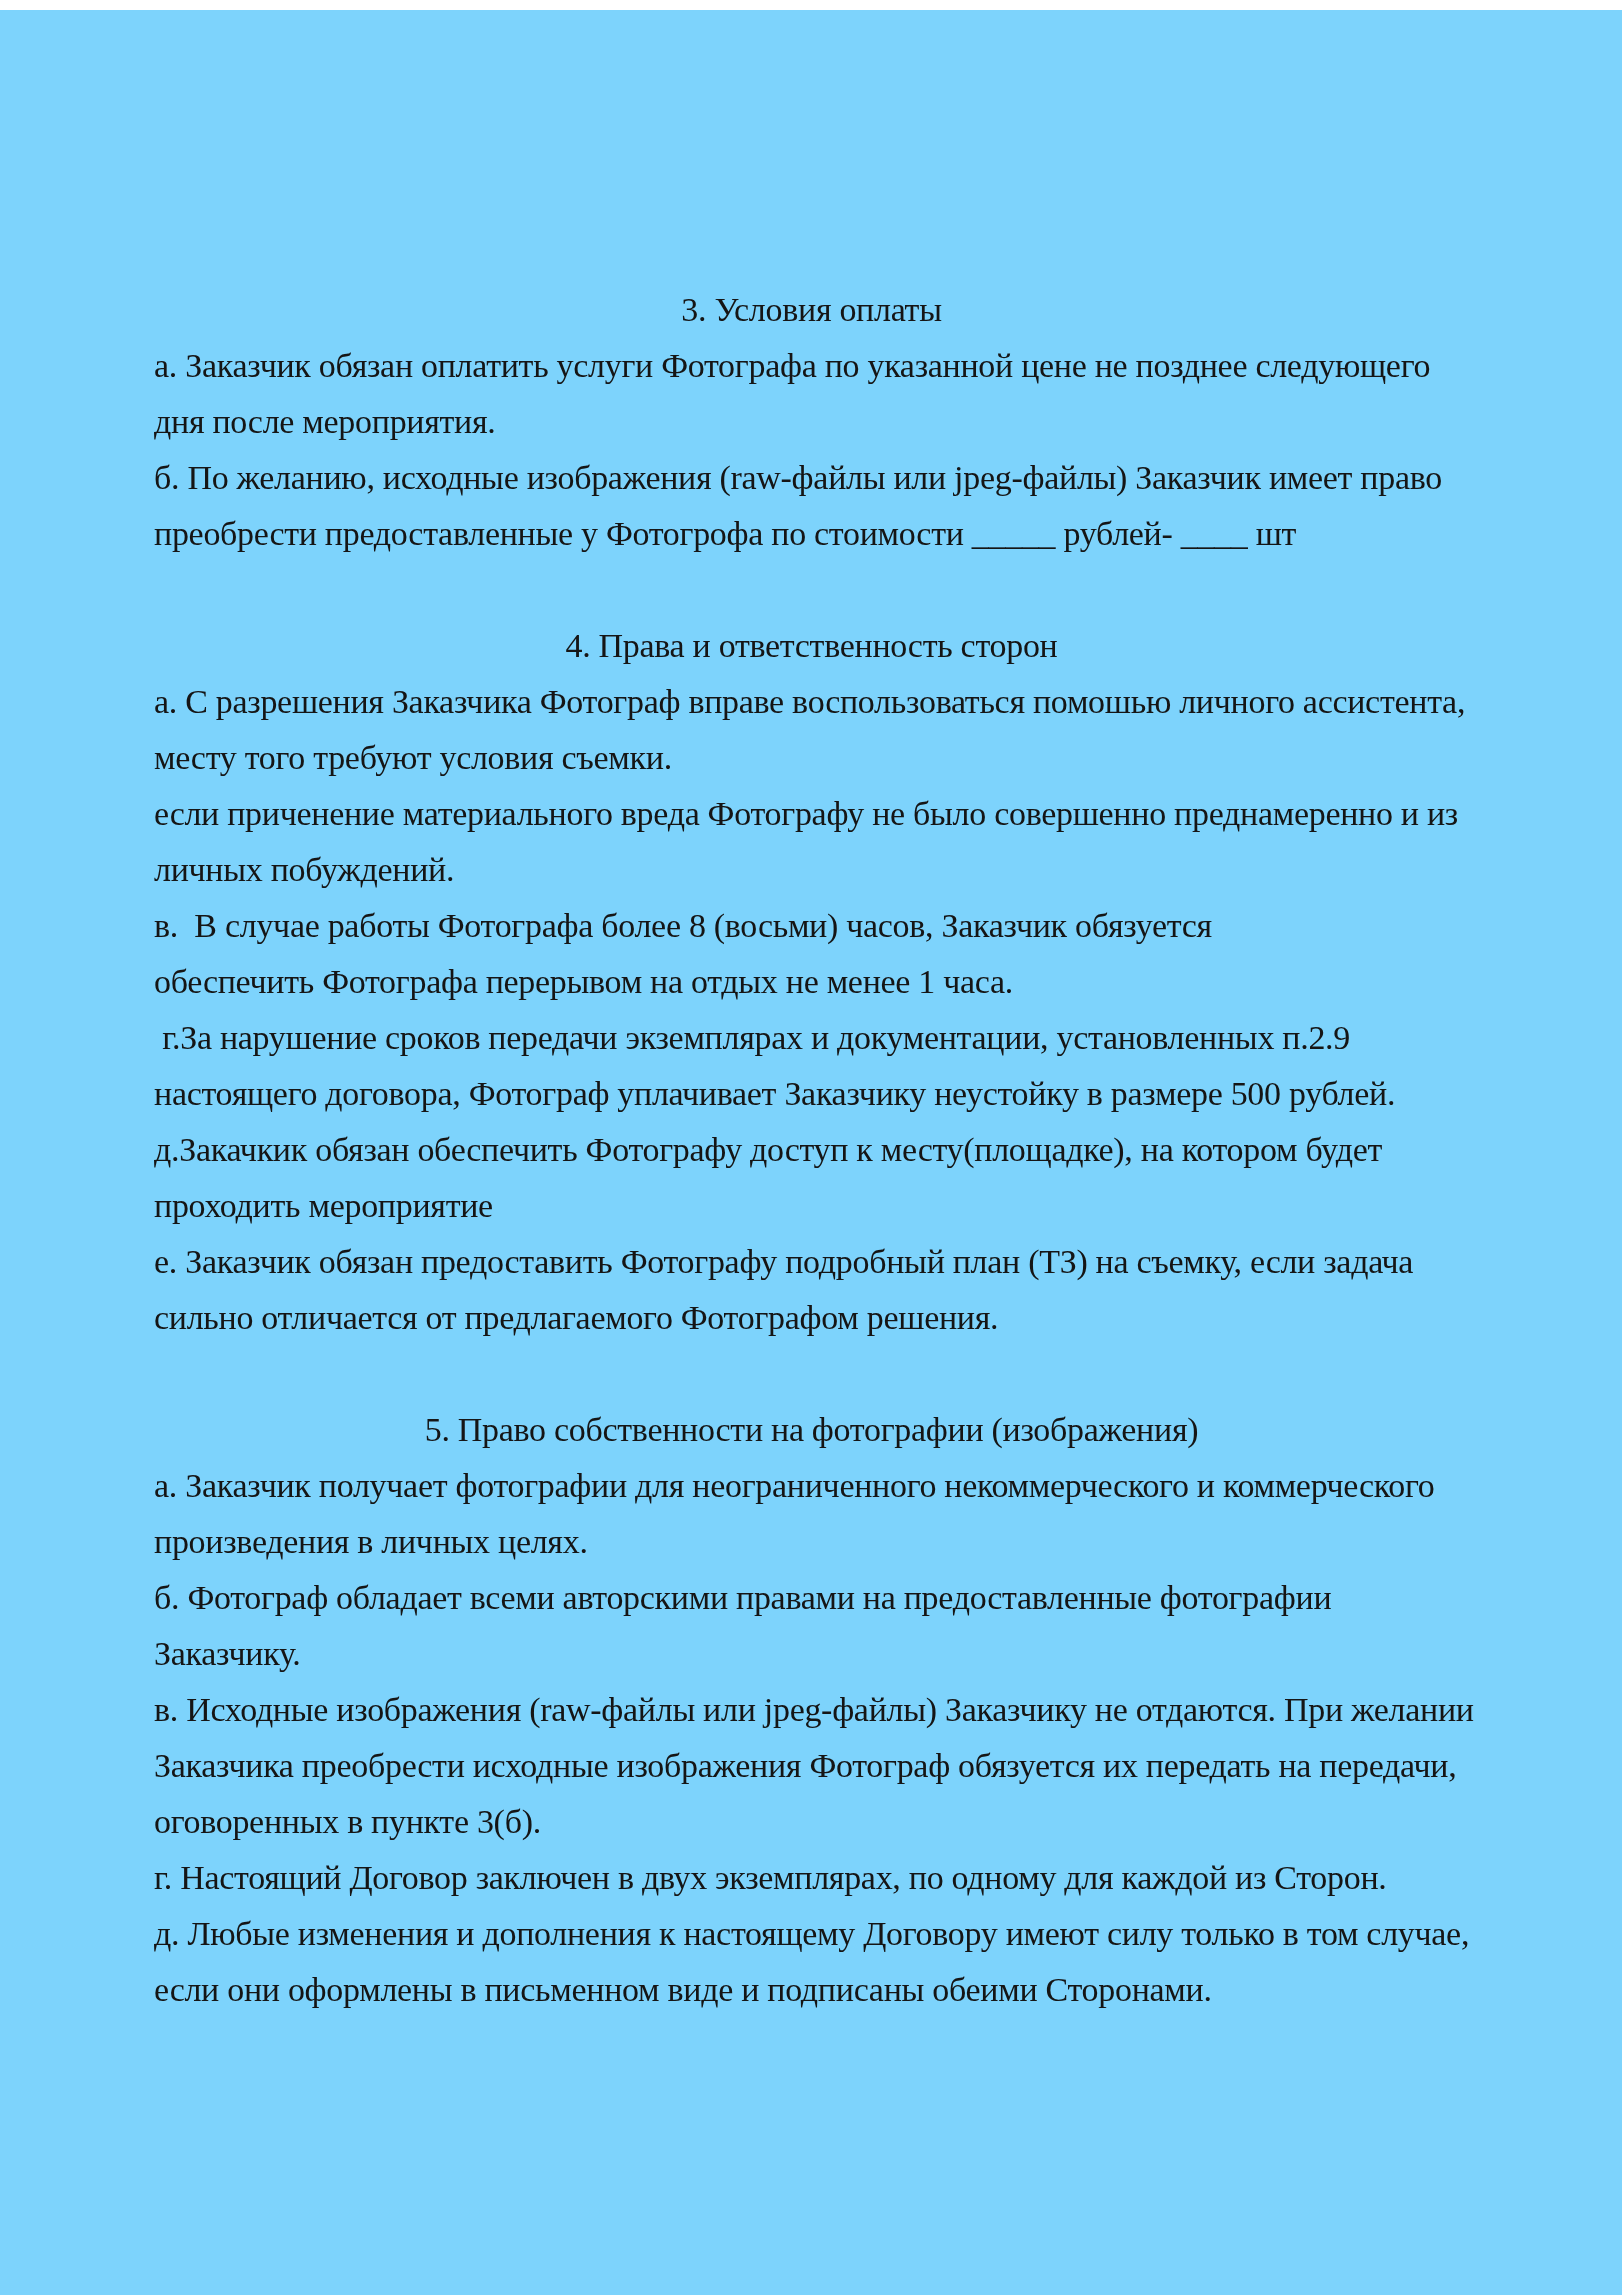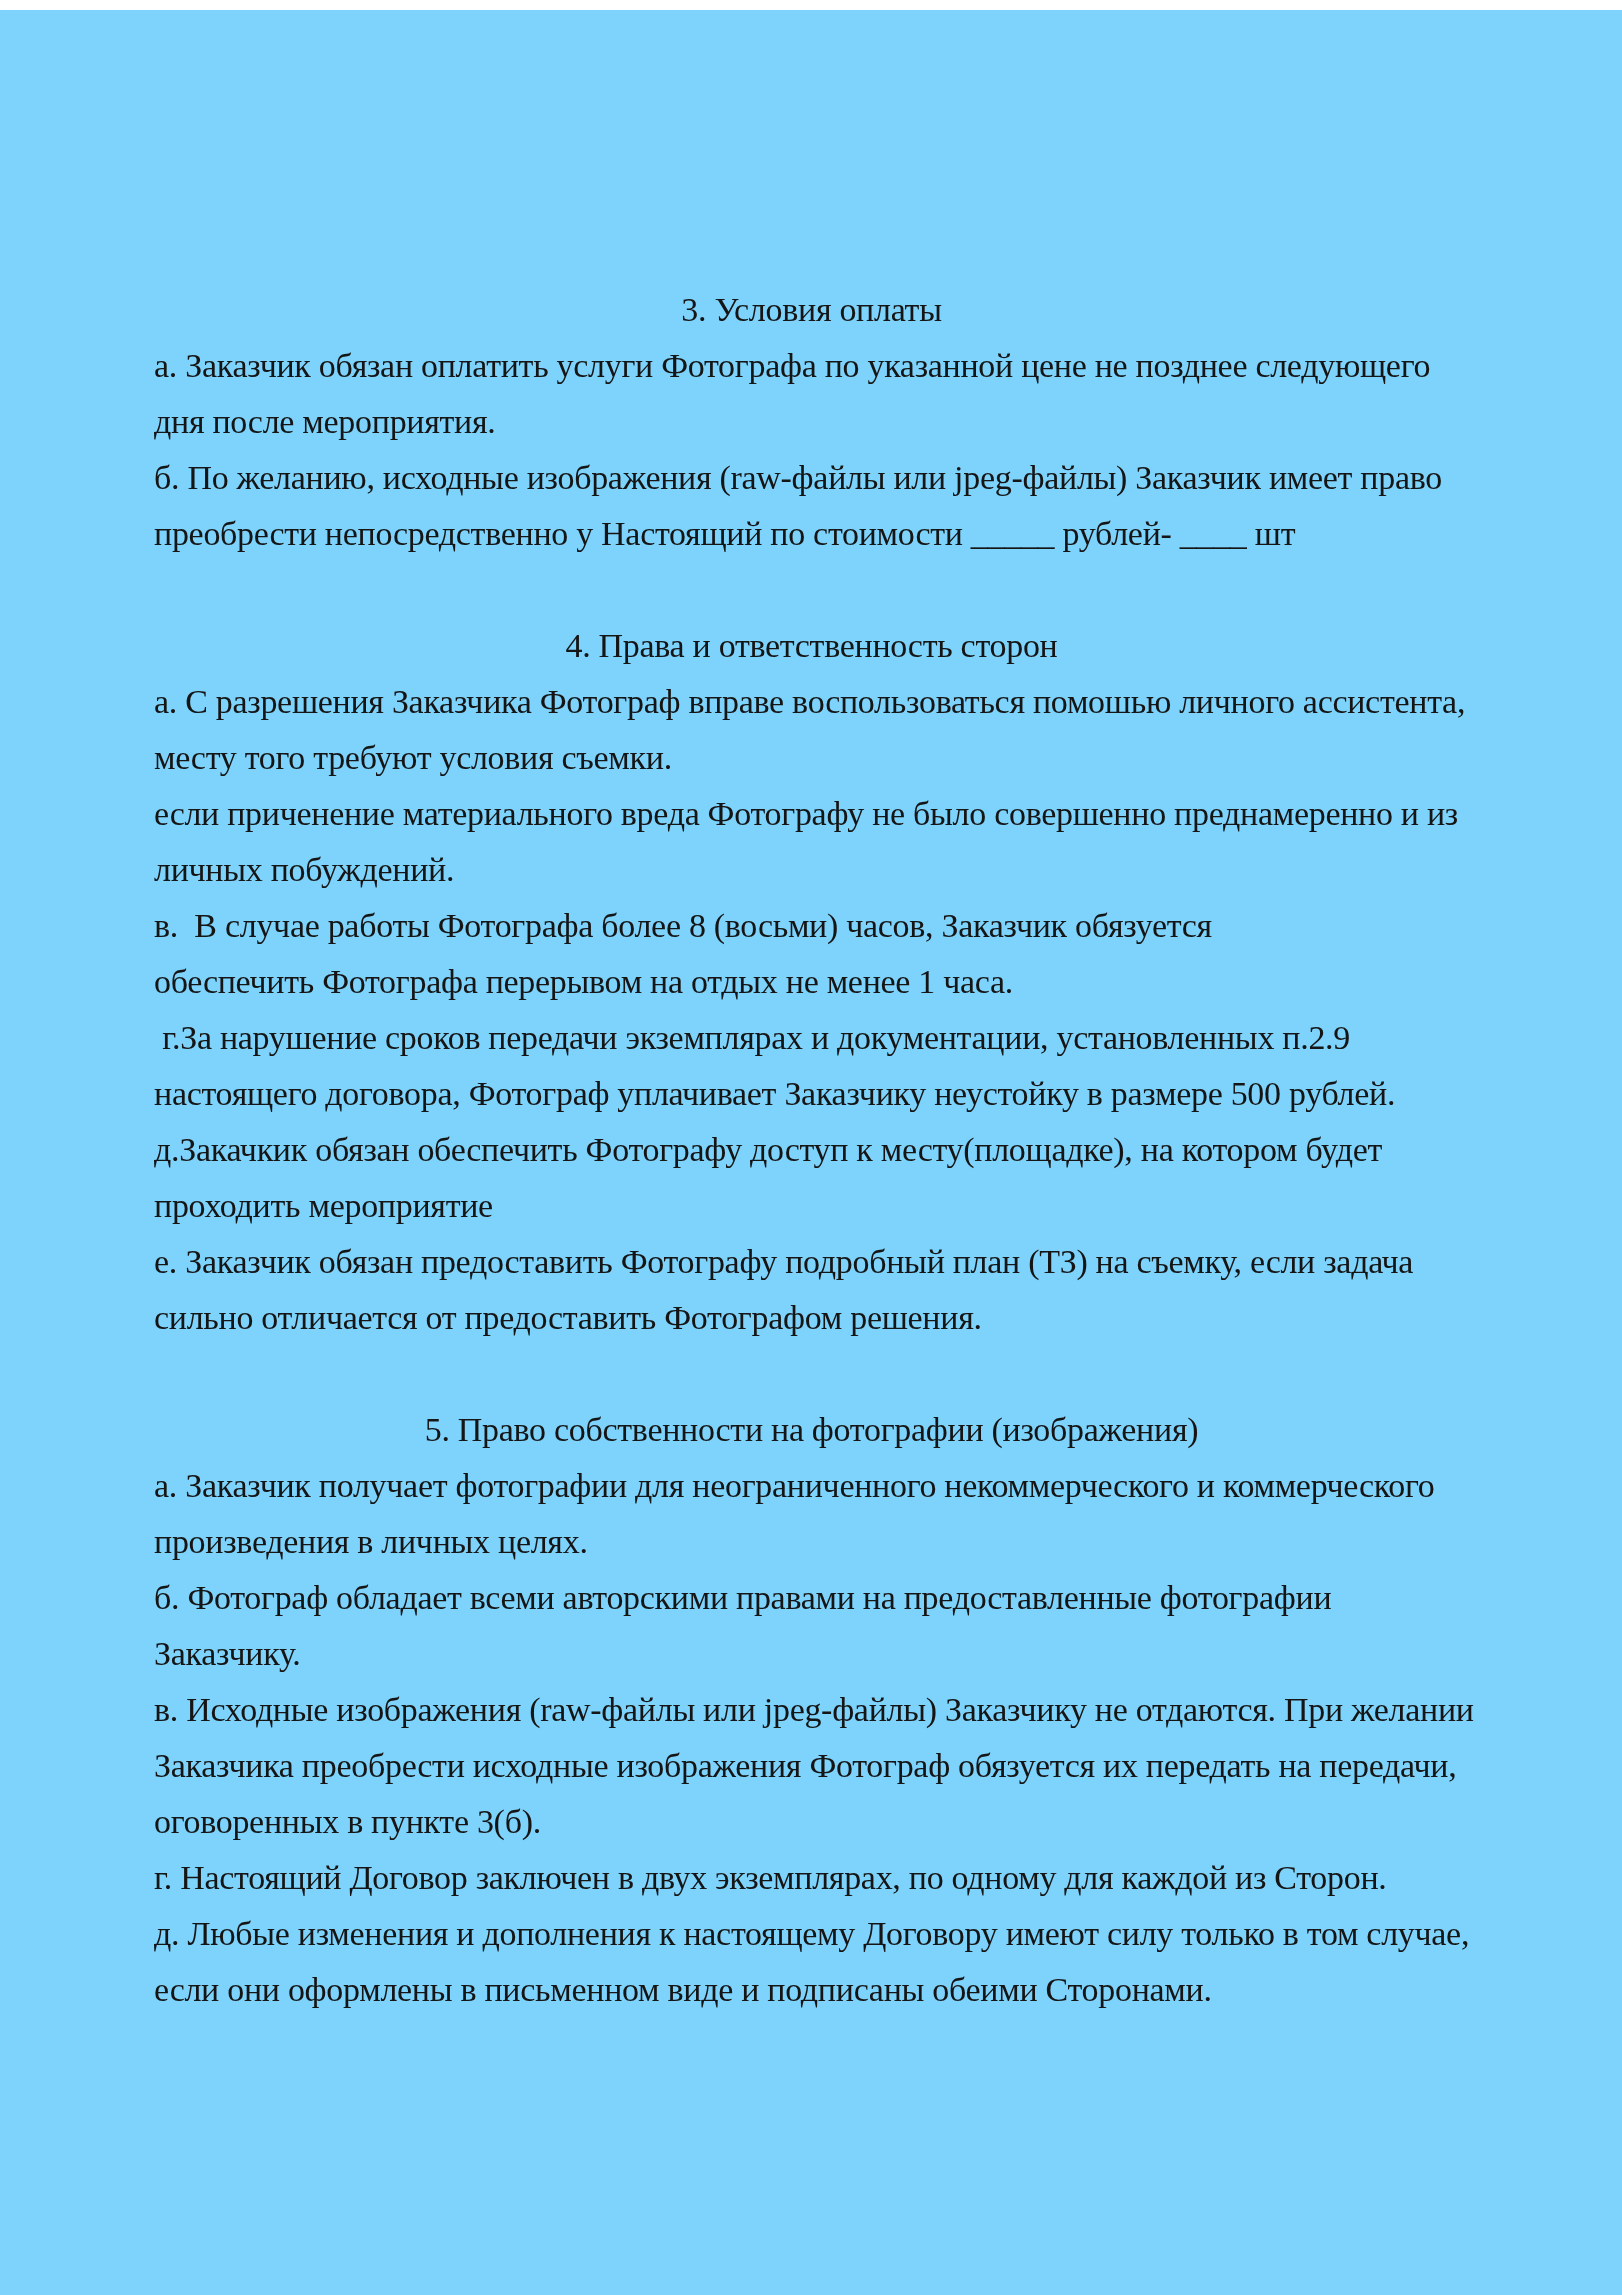--- a/index.html
+++ b/index.html
@@ -44,35 +44,35 @@
 </style>
 </head>
 <body>
 
 <div class="page">
   <div class="content" id="content">
       <div class="line heading">3. Условия оплаты</div>
       <div class="line">а. Заказчик обязан оплатить услуги Фотографа по указанной цене не позднее следующего</div>
       <div class="line">дня после мероприятия.</div>
       <div class="line">б. По желанию, исходные изображения (raw-файлы или jpeg-файлы) Заказчик имеет право</div>
-      <div class="line">преобрести непосредственно у Настоящий по стоимости _____ рублей- ____ шт</div>
+      <div class="line">преобрести предоставленные у Фотогрофа по стоимости _____ рублей- ____ шт</div>
       <div class="blank-line"></div>
       <div class="line heading">4. Права и ответственность сторон</div>
       <div class="line">а. С разрешения Заказчика Фотограф вправе воспользоваться помошью личного ассистента,</div>
       <div class="line">месту того требуют условия съемки.</div>
       <div class="line">если приченение материального вреда Фотографу не было совершенно преднамеренно и из</div>
       <div class="line">личных побуждений.</div>
       <div class="line">в.  В случае работы Фотографа более 8 (восьми) часов, Заказчик обязуется</div>
       <div class="line">обеспечить Фотографа перерывом на отдых не менее 1 часа.</div>
       <div class="line"> г.За нарушение сроков передачи экземплярах и документации, установленных п.2.9</div>
       <div class="line">настоящего договора, Фотограф уплачивает Заказчику неустойку в размере 500 рублей.</div>
       <div class="line">д.Закачкик обязан обеспечить Фотографу доступ к месту(площадке), на котором будет</div>
       <div class="line">проходить мероприятие</div>
       <div class="line">е. Заказчик обязан предоставить Фотографу подробный план (ТЗ) на съемку, если задача</div>
-      <div class="line">сильно отличается от предоставить Фотографом решения.</div>
+      <div class="line">сильно отличается от предлагаемого Фотографом решения.</div>
       <div class="blank-line"></div>
       <div class="line heading">5. Право собственности на фотографии (изображения)</div>
       <div class="line">а. Заказчик получает фотографии для неограниченного некоммерческого и коммерческого</div>
       <div class="line">произведения в личных целях.</div>
       <div class="line">б. Фотограф обладает всеми авторскими правами на предоставленные фотографии</div>
       <div class="line">Заказчику.</div>
       <div class="line">в. Исходные изображения (raw-файлы или jpeg-файлы) Заказчику не отдаются. При желании</div>
       <div class="line">Заказчика преобрести исходные изображения Фотограф обязуется их передать на передачи,</div>
       <div class="line">оговоренных в пункте 3(б).</div>
       <div class="line">г. Настоящий Договор заключен в двух экземплярах, по одному для каждой из Сторон.</div>

